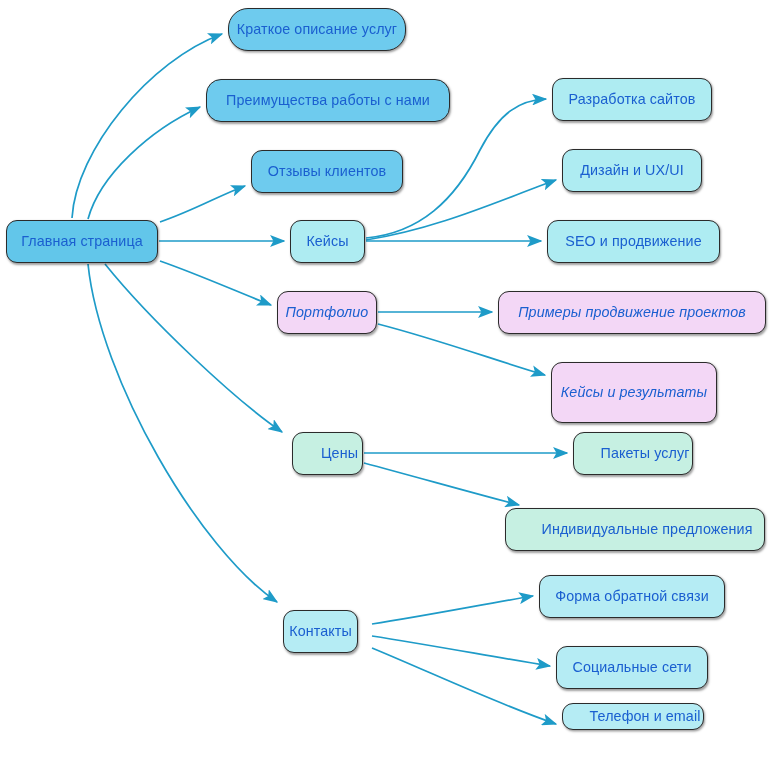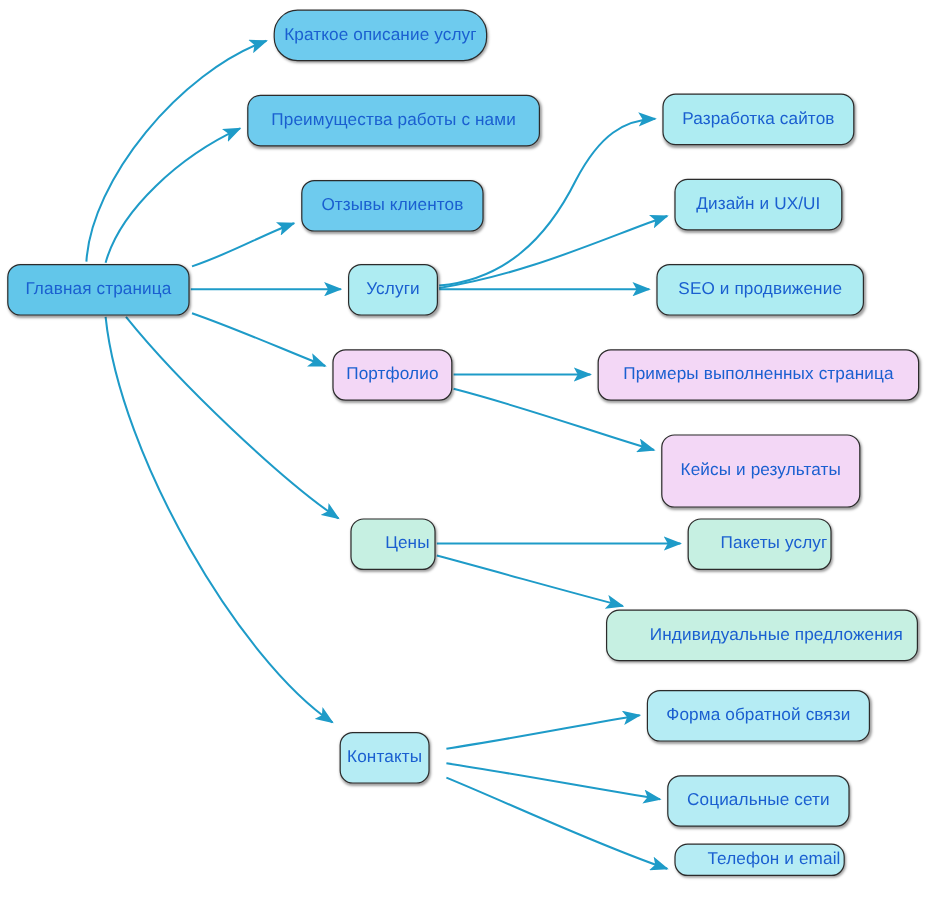--- a/index.html
+++ b/index.html
@@ -43,21 +43,21 @@
     box-shadow: 1px 1.5px 2.2px rgba(0,0,0,0.38);
   }
   .node-label {
     display: block;
     pointer-events: none;
   }
   
   .fill-root    { background: #62c6ea; }
   .fill-blue    { background: #6ecbee; }
   .fill-cyan    { background: #aeecf2; }
-  .fill-pink    { background: #f3d7f6; }
+  .fill-pink    { background: #f3d7f6; font-style: italic; }
   .fill-mint    { background: #c6f0e2; padding-left: 24px; }
   .fill-ice     { background: #b5ecf4; }
 </style>
 </head>
 <body>
 
 <div id="diagram-root">
 
   <svg id="edge-layer" viewBox="0 0 773 768" xmlns="http://www.w3.org/2000/svg">
     <defs>
@@ -86,43 +86,43 @@
       </g>
   </svg>
 
   <div id="node-group">
       <div class="node fill-root" style="left: 6px; top: 220px; width: 152px; height: 43px;">
         <span class="node-label">Главная страница</span>
       </div>
       <div class="node fill-blue" style="left: 228px; top: 8px; width: 178px; height: 43px; border-radius: 20px;">
         <span class="node-label">Краткое описание услуг</span>
       </div>
-      <div class="node fill-blue" style="left: 206px; top: 79px; width: 244px; height: 43px;">
+      <div class="node fill-blue" style="left: 206px; top: 79px; width: 244px; height: 43px; border-radius: 15px;">
         <span class="node-label">Преимущества работы с нами</span>
       </div>
       <div class="node fill-blue" style="left: 251px; top: 150px; width: 152px; height: 43px;">
         <span class="node-label">Отзывы клиентов</span>
       </div>
       <div class="node fill-cyan" style="left: 290px; top: 220px; width: 75px; height: 43px;">
-        <span class="node-label">Услуги</span>
+        <span class="node-label">Кейсы</span>
       </div>
       <div class="node fill-cyan" style="left: 552px; top: 78px; width: 160px; height: 43px;">
         <span class="node-label">Разработка сайтов</span>
       </div>
       <div class="node fill-cyan" style="left: 562px; top: 149px; width: 140px; height: 43px;">
         <span class="node-label">Дизайн и UX/UI</span>
       </div>
       <div class="node fill-cyan" style="left: 547px; top: 220px; width: 173px; height: 43px;">
         <span class="node-label">SEO и продвижение</span>
       </div>
       <div class="node fill-pink" style="left: 277px; top: 291px; width: 100px; height: 43px;">
         <span class="node-label">Портфолио</span>
       </div>
       <div class="node fill-pink" style="left: 498px; top: 291px; width: 268px; height: 43px;">
-        <span class="node-label">Примеры выполненных страница</span>
+        <span class="node-label">Примеры продвижение проектов</span>
       </div>
       <div class="node fill-pink" style="left: 551px; top: 362px; width: 166px; height: 61px;">
         <span class="node-label">Кейсы и результаты</span>
       </div>
       <div class="node fill-mint" style="left: 292px; top: 432px; width: 71px; height: 43px;">
         <span class="node-label">Цены</span>
       </div>
       <div class="node fill-mint" style="left: 573px; top: 432px; width: 120px; height: 43px;">
         <span class="node-label">Пакеты услуг</span>
       </div>

